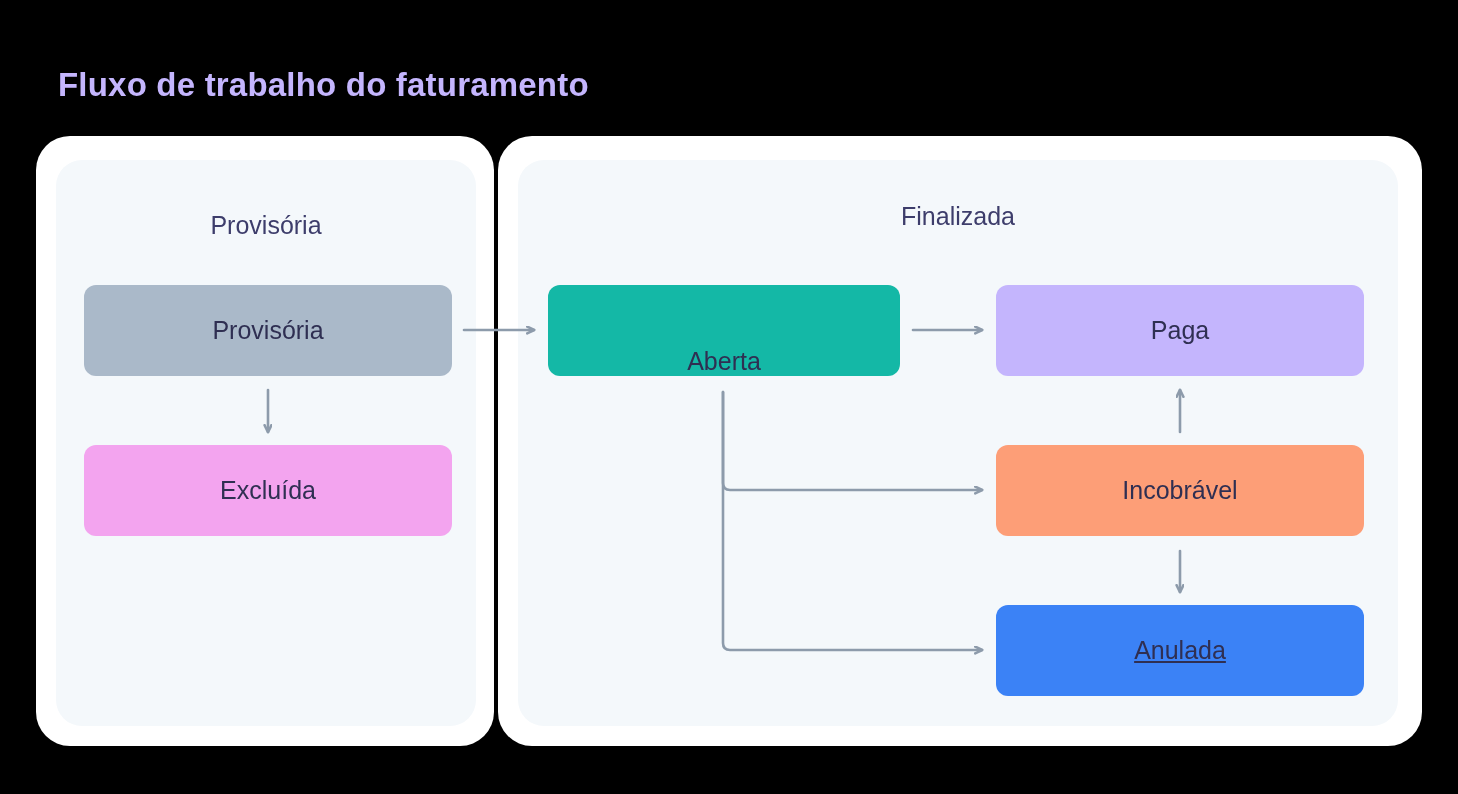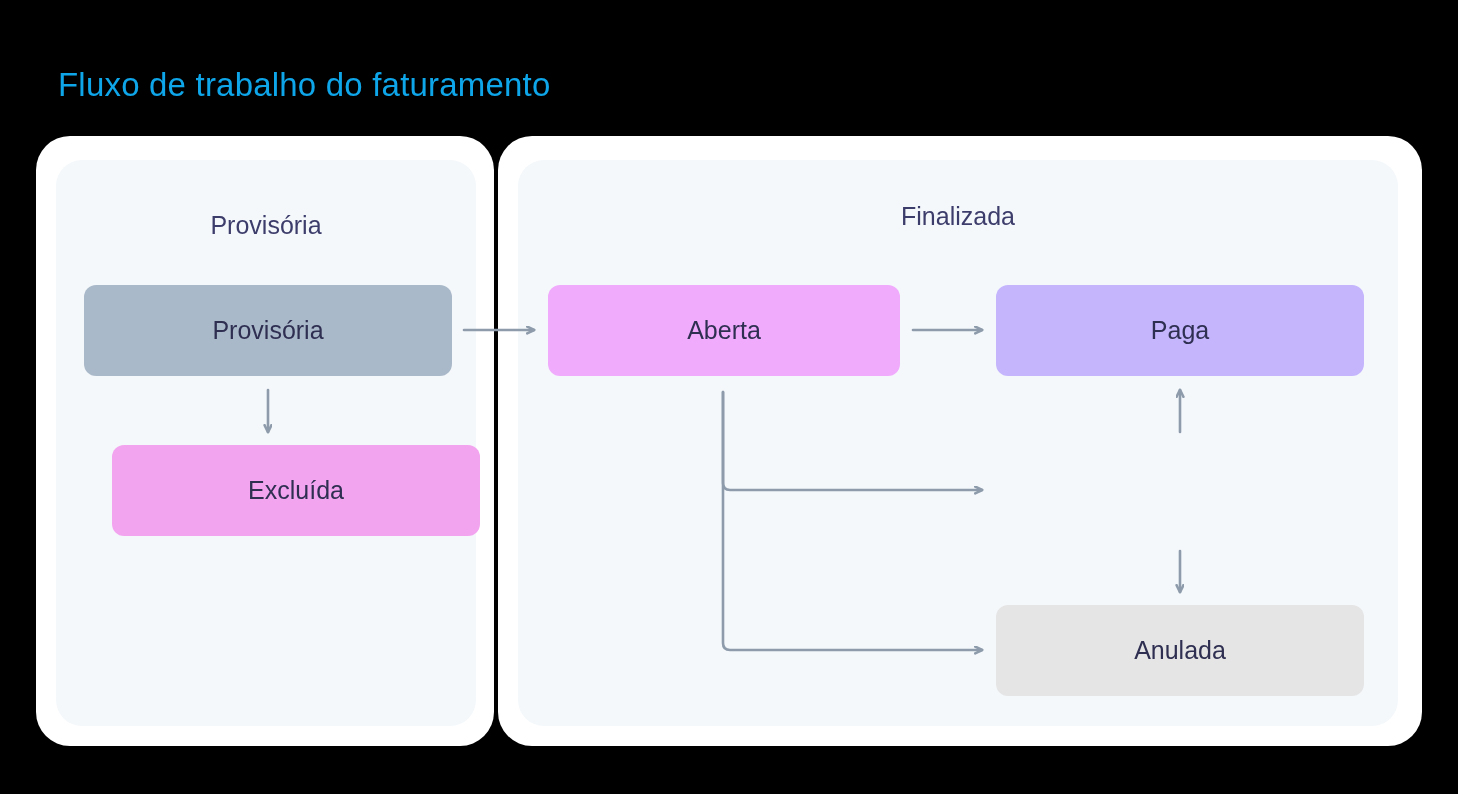--- a/index.html
+++ b/index.html
@@ -17,23 +17,23 @@
     width: 1458px;
     height: 794px;
   }
 
   
   #diagram-title {
     position: absolute;
     left: 58px;
     top: 66px;
     font-size: 33px;
-    font-weight: 400;
+    font-weight: 700;
     letter-spacing: 0.2px;
-    color: #0ea5e9;
+    color: #c4b5fd;
     white-space: nowrap;
   }
 
   
   .card {
     position: absolute;
     background: #ffffff;
     border-radius: 34px;
   }
   #card-provisoria { left: 36px;  top: 136px; width: 458px;  height: 610px; }
@@ -65,25 +65,25 @@
     border-radius: 12px;
     display: flex;
     align-items: center;
     justify-content: center;
     font-size: 25px;
     color: #2f2f52;
     white-space: nowrap;
   }
 
   #node-provisoria { left: 84px;   top: 285px; width: 368px; height: 91px;  background: #aab9c9; }
-  #node-excluida   { left: 84px;   top: 445px; width: 368px; height: 91px;  background: #f3a4ef; margin-left: 28px; }
-  #node-aberta     { left: 548px;  top: 285px; width: 352px; height: 91px;  background: #f0abfc; }
+  #node-excluida   { left: 84px;   top: 445px; width: 368px; height: 91px;  background: #f3a4ef; }
+  #node-aberta     { left: 548px;  top: 285px; width: 352px; height: 91px;  background: #14b8a6; align-items: flex-end; }
   #node-paga       { left: 996px;  top: 285px; width: 368px; height: 91px;  background: #c4b5fd; }
   #node-incobravel { left: 996px;  top: 445px; width: 368px; height: 91px;  background: #fd9e77; }
-  #node-anulada    { left: 996px;  top: 605px; width: 368px; height: 91px;  background: #e5e5e5; }
+  #node-anulada    { left: 996px;  top: 605px; width: 368px; height: 91px;  background: #3b82f6; text-decoration: underline; }
 
   
   #connectors {
     position: absolute;
     left: 0; top: 0;
     width: 1458px;
     height: 794px;
     pointer-events: none;
   }
 </style>
@@ -144,17 +144,20 @@
   </div>
   <div class="node" id="node-excluida">
     <span>Excluída</span>
   </div>
   <div class="node" id="node-aberta">
     <span>Aberta</span>
   </div>
   <div class="node" id="node-paga">
     <span>Paga</span>
   </div>
+  <div class="node" id="node-incobravel">
+    <span>Incobrável</span>
+  </div>
   <div class="node" id="node-anulada">
     <span>Anulada</span>
   </div>
 
 </div>
 
 </body></html>

